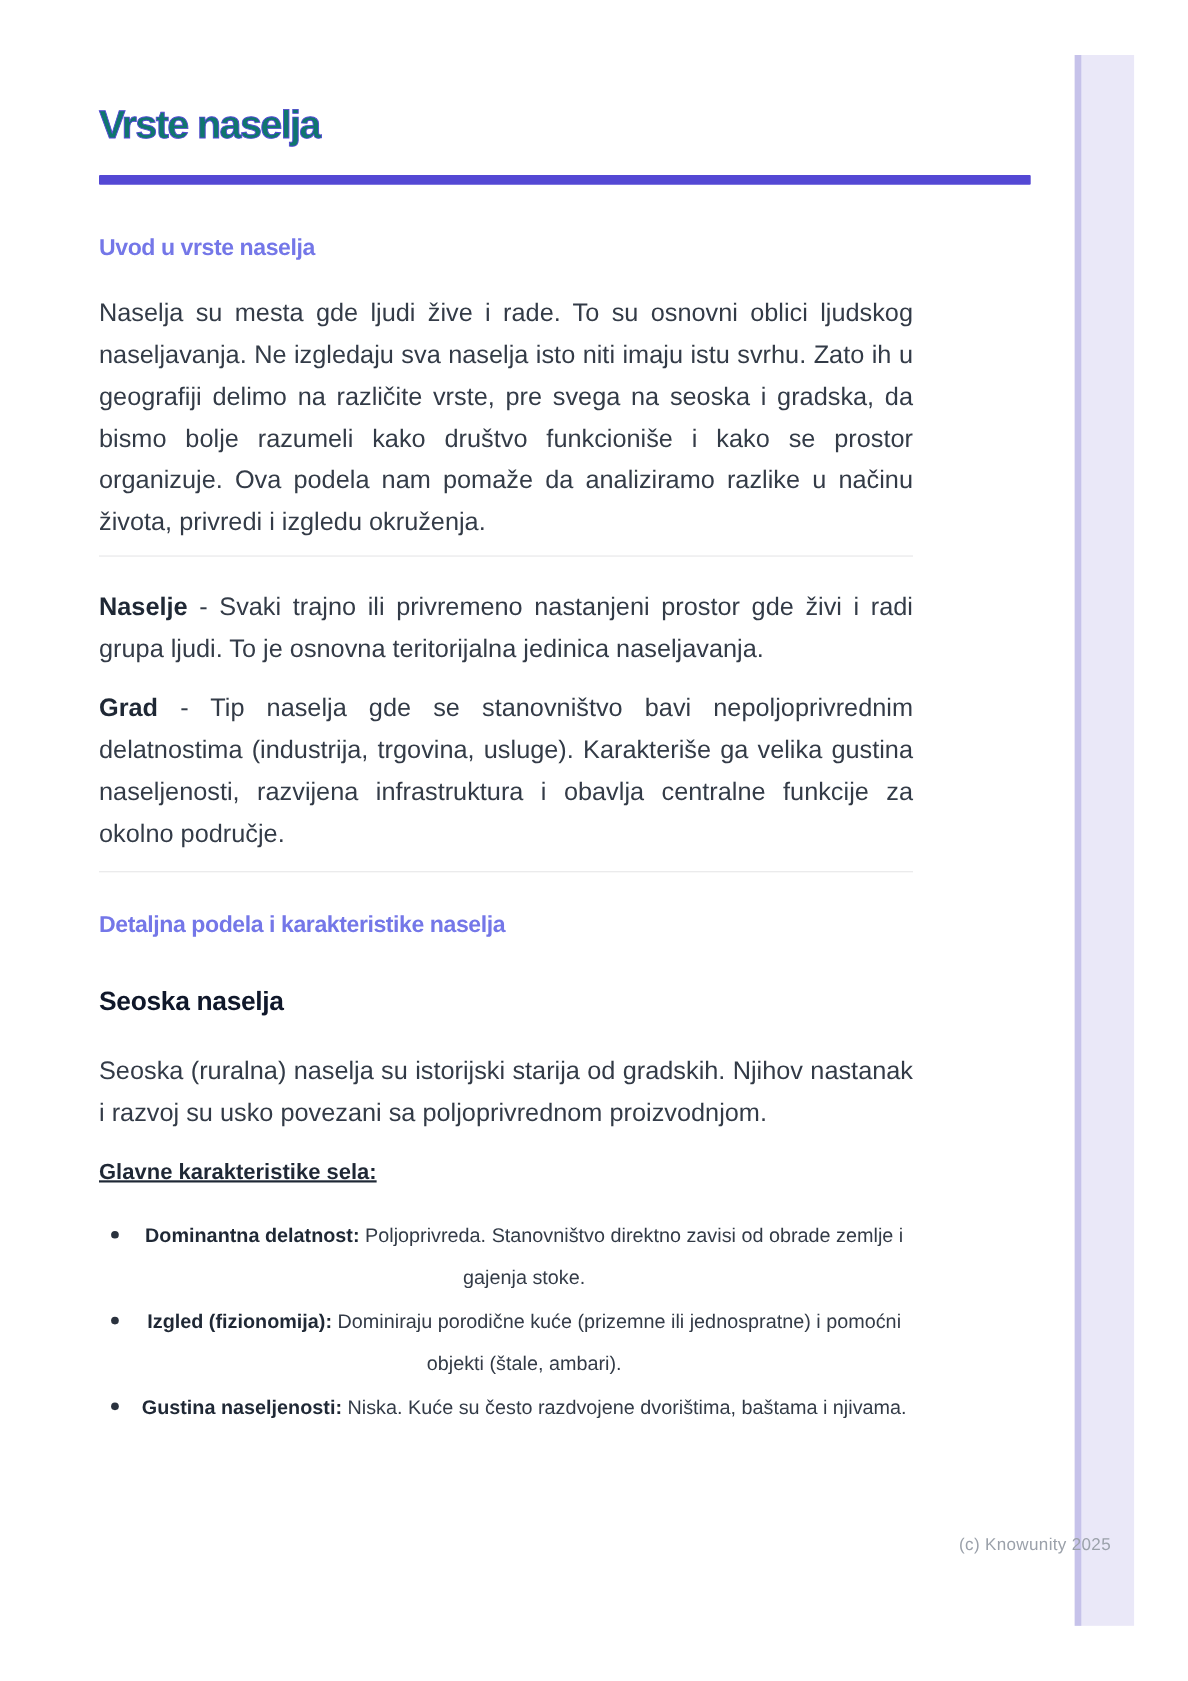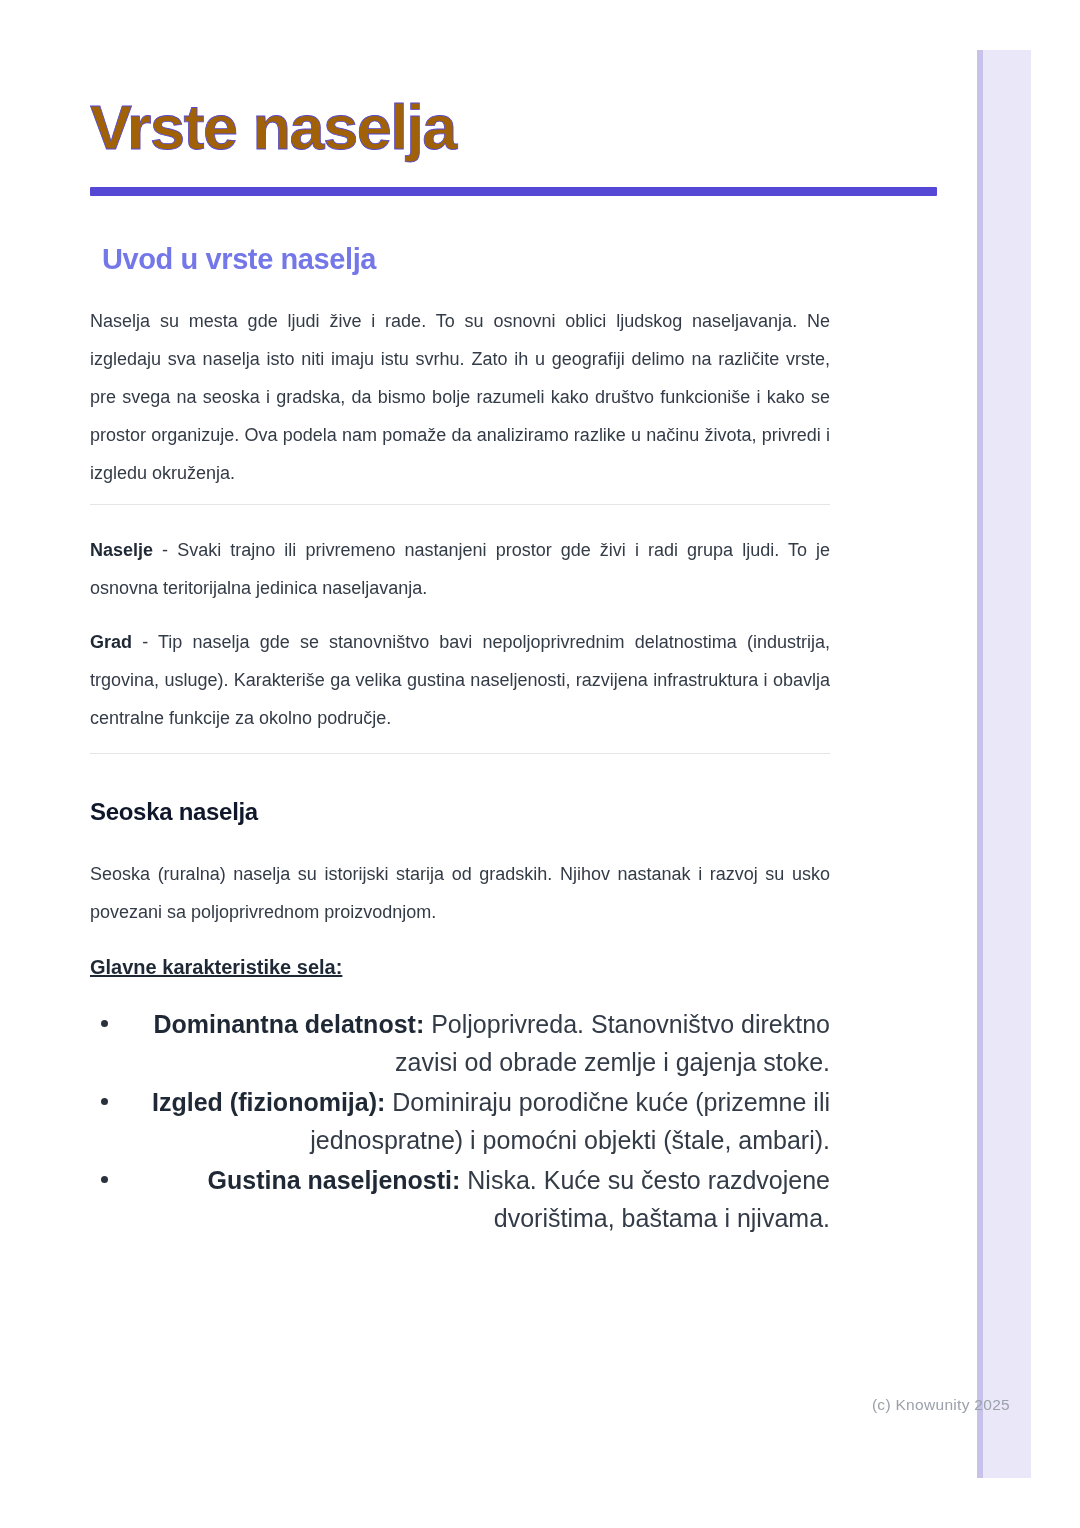--- a/index.html
+++ b/index.html
@@ -8,49 +8,49 @@
     width:1080px;height:1528px;
     background:#ffffff;
     font-family:"Liberation Sans","DejaVu Sans",sans-serif;
     overflow:hidden;
   }
   .content{
     position:absolute;top:0;left:90px;width:740px;
   }
   h1.doc-title{
     margin:94px 0 16px 0;
-    font-size:63px;line-height:1.05;
+    font-size:36px;line-height:1.05;
     font-weight:800;
     letter-spacing:-1.5px;
-    color:#a16207;
+    color:#0f766e;
     -webkit-text-stroke:0.8px #5448d4;
   }
   .title-rule{
     margin-top:27px;
     width:847px;height:9px;
     background:#5448d4;
     border-radius:1px;
   }
   h2.section-heading{
-    margin:46px 0 0 12px;
-    font-size:29px;line-height:1.18;
+    margin:46px 0 0 0;
+    font-size:21px;line-height:1.18;
     font-weight:700;
     letter-spacing:-0.4px;
     color:#7477e8;
   }
   h3.sub-heading{
     margin:44px 0 0 0;
     font-size:24px;line-height:1.18;
     font-weight:700;
     letter-spacing:-0.3px;
     color:#0f172a;
   }
   p.body-text{
     margin:26px 0 0 0;
-    font-size:18px;line-height:38px;
+    font-size:23px;line-height:38px;
     color:#333b47;
     text-align:justify;
   }
   .term{font-weight:700;color:#1f2835;}
   .sep{font-weight:400;}
   hr.divider{
     border:none;border-top:1px solid #e6e6e8;
     margin:30px 0 0 0;width:740px;height:0;
   }
   hr.divider.tight{margin-top:12px;}
@@ -59,22 +59,22 @@
     font-size:20px;line-height:1.2;
     font-weight:700;color:#1f2835;text-decoration:underline;
   }
   ul.feature-list{
     margin:26px 0 0 0;padding:0;list-style:none;
   }
   ul.feature-list li{
     position:relative;
     margin:2px 0 0 0;
     padding-left:33px;
-    font-size:25px;line-height:38px;
-    color:#333b47;text-align:right;
+    font-size:18px;line-height:38px;
+    color:#333b47;text-align:center;
   }
   ul.feature-list li .bullet-dot{
     position:absolute;left:11px;top:15px;
     width:7px;height:7px;border-radius:50%;
     background:#2a323e;
   }
   .side-bar{
     position:absolute;
     left:977px;top:50px;
     width:54px;height:1428px;
@@ -107,20 +107,21 @@
     <hr class="divider tight">
 
 
     <p class="body-text"><span class="term">Naselje</span><span class="sep"> - </span><span>Svaki trajno ili privremeno nastanjeni prostor gde živi i radi grupa ljudi. To je osnovna teritorijalna jedinica naseljavanja.</span></p>
 
 
     <p class="body-text" style="margin-top:16px;"><span class="term">Grad</span><span class="sep"> - </span><span>Tip naselja gde se stanovništvo bavi nepoljoprivrednim delatnostima (industrija, trgovina, usluge). Karakteriše ga velika gustina naseljenosti, razvijena infrastruktura i obavlja centralne funkcije za okolno područje.</span></p>
 
     <hr class="divider" style="margin-top:16px;">
 
+    <h2 class="section-heading" style="margin-top:36px;">Detaljna podela i karakteristike naselja</h2>
     <h3 class="sub-heading">Seoska naselja</h3>
     <p class="body-text" style="margin-top:28px;">Seoska (ruralna) naselja su istorijski starija od gradskih. Njihov nastanak i razvoj su usko povezani sa poljoprivrednom proizvodnjom.</p>
 
     <p class="list-title">Glavne karakteristike sela:</p>
 
     <ul class="feature-list">
       <li><span class="bullet-dot"></span><span class="term">Dominantna delatnost:</span> <span>Poljoprivreda. Stanovništvo direktno zavisi od obrade zemlje i gajenja stoke.</span></li>
       <li><span class="bullet-dot"></span><span class="term">Izgled (fizionomija):</span> <span>Dominiraju porodične kuće (prizemne ili jednospratne) i pomoćni objekti (štale, ambari).</span></li>
       <li><span class="bullet-dot"></span><span class="term">Gustina naseljenosti:</span> <span>Niska. Kuće su često razdvojene dvorištima, baštama i njivama.</span></li>
     </ul>

